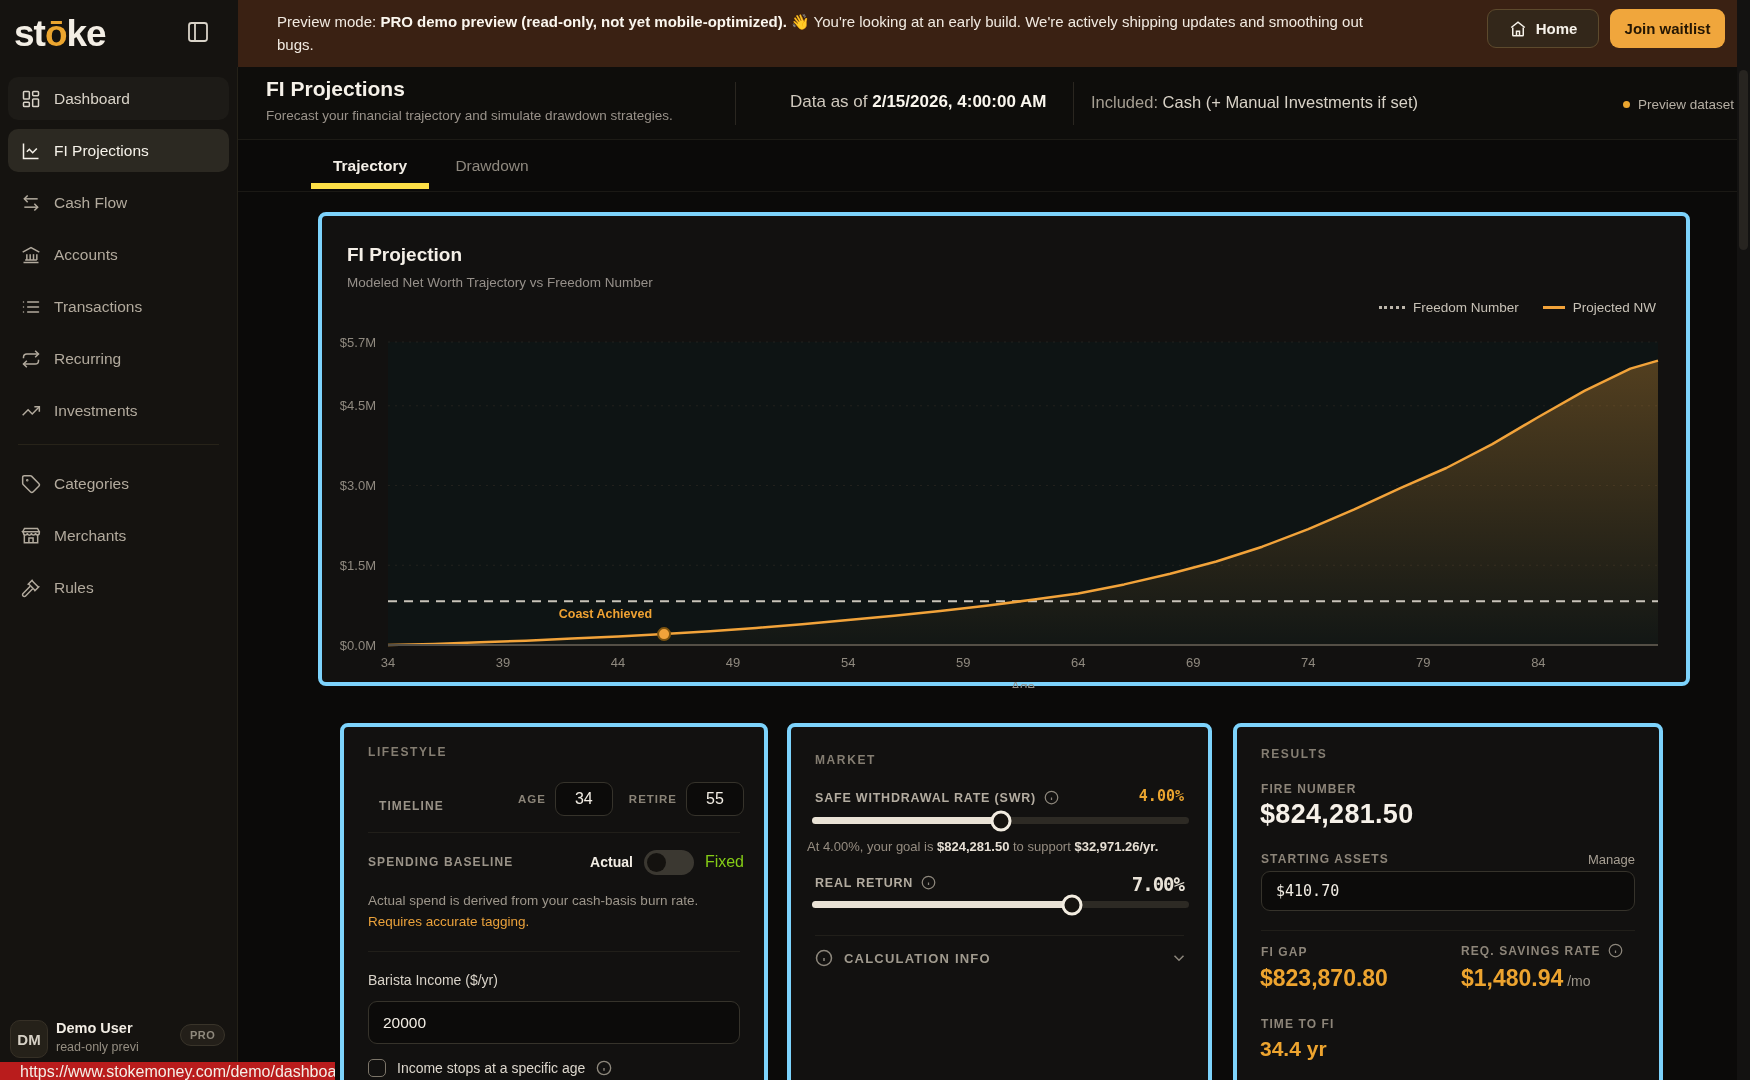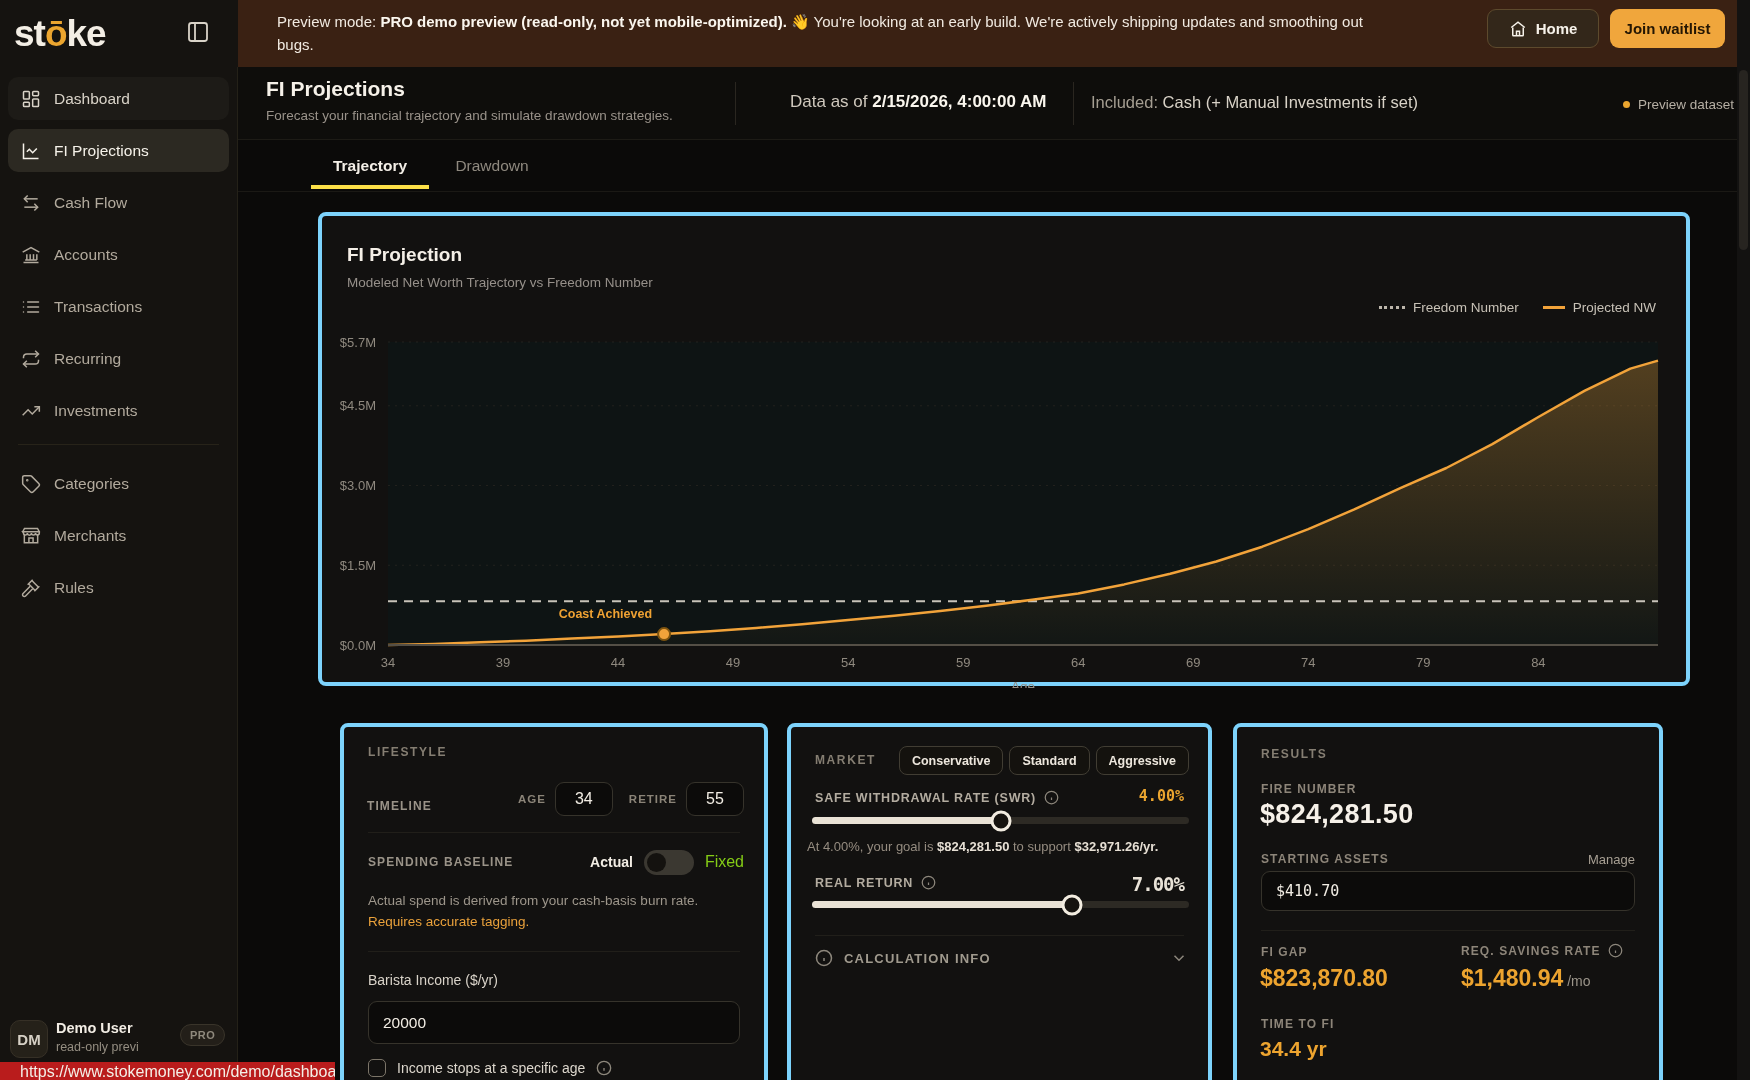--- a/index.html
+++ b/index.html
@@ -44,21 +44,21 @@
   .mh-sep { position:absolute; top:15px; width:1px; height:43px; background:#2a2620; }
   .mh-data { position:absolute; left:522px; top:25px; font-size:17px; color:#cfc8bd;margin-left:30px; }
   .mh-data b { color:#faf6ee; }
   .mh-included { position:absolute; left:853px; top:26px; font-size:16.5px; color:#a59e92; }
   .mh-included b { color:#d8d2c7; font-weight:normal; }
   .mh-dataset { position:absolute; right:16px; top:30px; font-size:13.5px; color:#b6afa4; display:flex; align-items:center; gap:8px; }
   .dot { width:7px; height:7px; border-radius:50%; background:#eba52f; }
   
   .tabs { position:absolute; left:238px; top:140px; width:1512px; height:52px; border-bottom:1px solid #1b1915; }
   .tab { position:absolute; top:0; height:49px; line-height:51px; text-align:center; font-size:15.5px; cursor:pointer; }
-  .tab.active { left:73px; width:118px; color:#f4efe7; font-weight:bold; border-bottom:4px solid #fde047; }
+  .tab.active { left:73px; width:118px; color:#f4efe7; font-weight:bold; border-bottom:6px solid #fde047; }
   .tab.inactive { left:212px; width:84px; color:#8f897f; }
   
   .card { position:absolute; background:#121110; border:4px solid #7dd3fc; border-radius:8px; }
   .chart-card { left:318px; top:212px; width:1372px; height:474px; }
   .cc-title { position:absolute; left:25px; top:28px; font-size:19px; font-weight:bold; color:#f4efe7; }
   .cc-sub { position:absolute; left:25px; top:59px; font-size:13.5px; color:#96908 7; color:#96908a; }
   .legend { position:absolute; right:30px; top:84px; display:flex; gap:24px; align-items:center; font-size:13.5px; color:#c7c1b6; }
   .legend-item { display:flex; align-items:center; gap:8px; }
   .lg-dots { width:26px; border-top:3px dotted #bcb6ab; }
   .lg-line { width:22px; border-top:3px solid #f2a33a; }
@@ -67,21 +67,21 @@
   .panel-label { font-size:12px; font-weight:bold; letter-spacing:1.6px; color:#857e72; }
   .small-caps { font-size:12px; font-weight:bold; letter-spacing:1.1px; color:#9a9388; }
   .hr { position:absolute; left:24px; right:24px; border-top:1px solid #211f1a; }
   .tbox { background:#0c0b0a; border:1px solid #36332b; border-radius:9px; color:#f2ede4; }
   input.tbox { outline:none; }
   .card-lifestyle { left:340px; top:723px; width:428px; height:380px; }
   .card-market    { left:787px; top:723px; width:425px; height:380px; }
   .card-results   { left:1233px; top:723px; width:430px; height:380px; }
   
   .ls-heading { position:absolute; left:24px; top:18px; }
-  .ls-timeline { position:absolute; left:23px; top:72px; }
+  .ls-timeline { position:absolute; left:35px; top:72px; }
   .tl-cluster { position:absolute; right:20px; top:55px; height:34px; display:flex; align-items:center; gap:9px; }
   .mini-label { font-size:11.5px; font-weight:bold; letter-spacing:1px; color:#8b8478; }
   .mini-input { width:58px; height:34px; text-align:center; font-size:16px; font-family:"Liberation Sans",sans-serif; }
   .ls-hr1 { top:105px; } .ls-hr2 { top:224px; }
   .ls-spend-label { position:absolute; left:24px; top:128px; }
   .spend-cluster { position:absolute; right:20px; top:118px; height:34px; display:flex; align-items:center; gap:11px; }
   .spend-actual { font-size:14px; font-weight:bold; color:#f2ede4; }
   .spend-fixed { font-size:16px; color:#84cc16; }
   .toggle { width:50px; height:25px; border-radius:13px; background:#3b3831; position:relative; cursor:pointer; }
   .toggle .knob { position:absolute; left:3px; top:3px; width:19px; height:19px; border-radius:50%; background:#14120f; }
@@ -397,25 +397,20 @@
             <circle cx="12" cy="12" r="10"></circle>
             <path d="M12 16v-4"></path>
             <path d="M12 8h.01"></path>
           </svg>
         </span>
     </div>
   </div>
 
   <div class="card card-market">
     <div class="panel-label mk-heading">MARKET</div>
-    <div class="mk-presets">
-      <div class="preset-btn">Conservative</div>
-      <div class="preset-btn">Standard</div>
-      <div class="preset-btn">Aggressive</div>
-    </div>
     <div class="mk-row-label mk-swr-label">
       <span>SAFE WITHDRAWAL RATE (SWR)</span>
       <span class="iicon">
           <svg class="ic" width="15" height="15" viewBox="0 0 24 24" fill="none" stroke="currentColor" stroke-width="2">
             <circle cx="12" cy="12" r="10"></circle>
             <path d="M12 16v-4"></path>
             <path d="M12 8h.01"></path>
           </svg>
         </span>
     </div>

